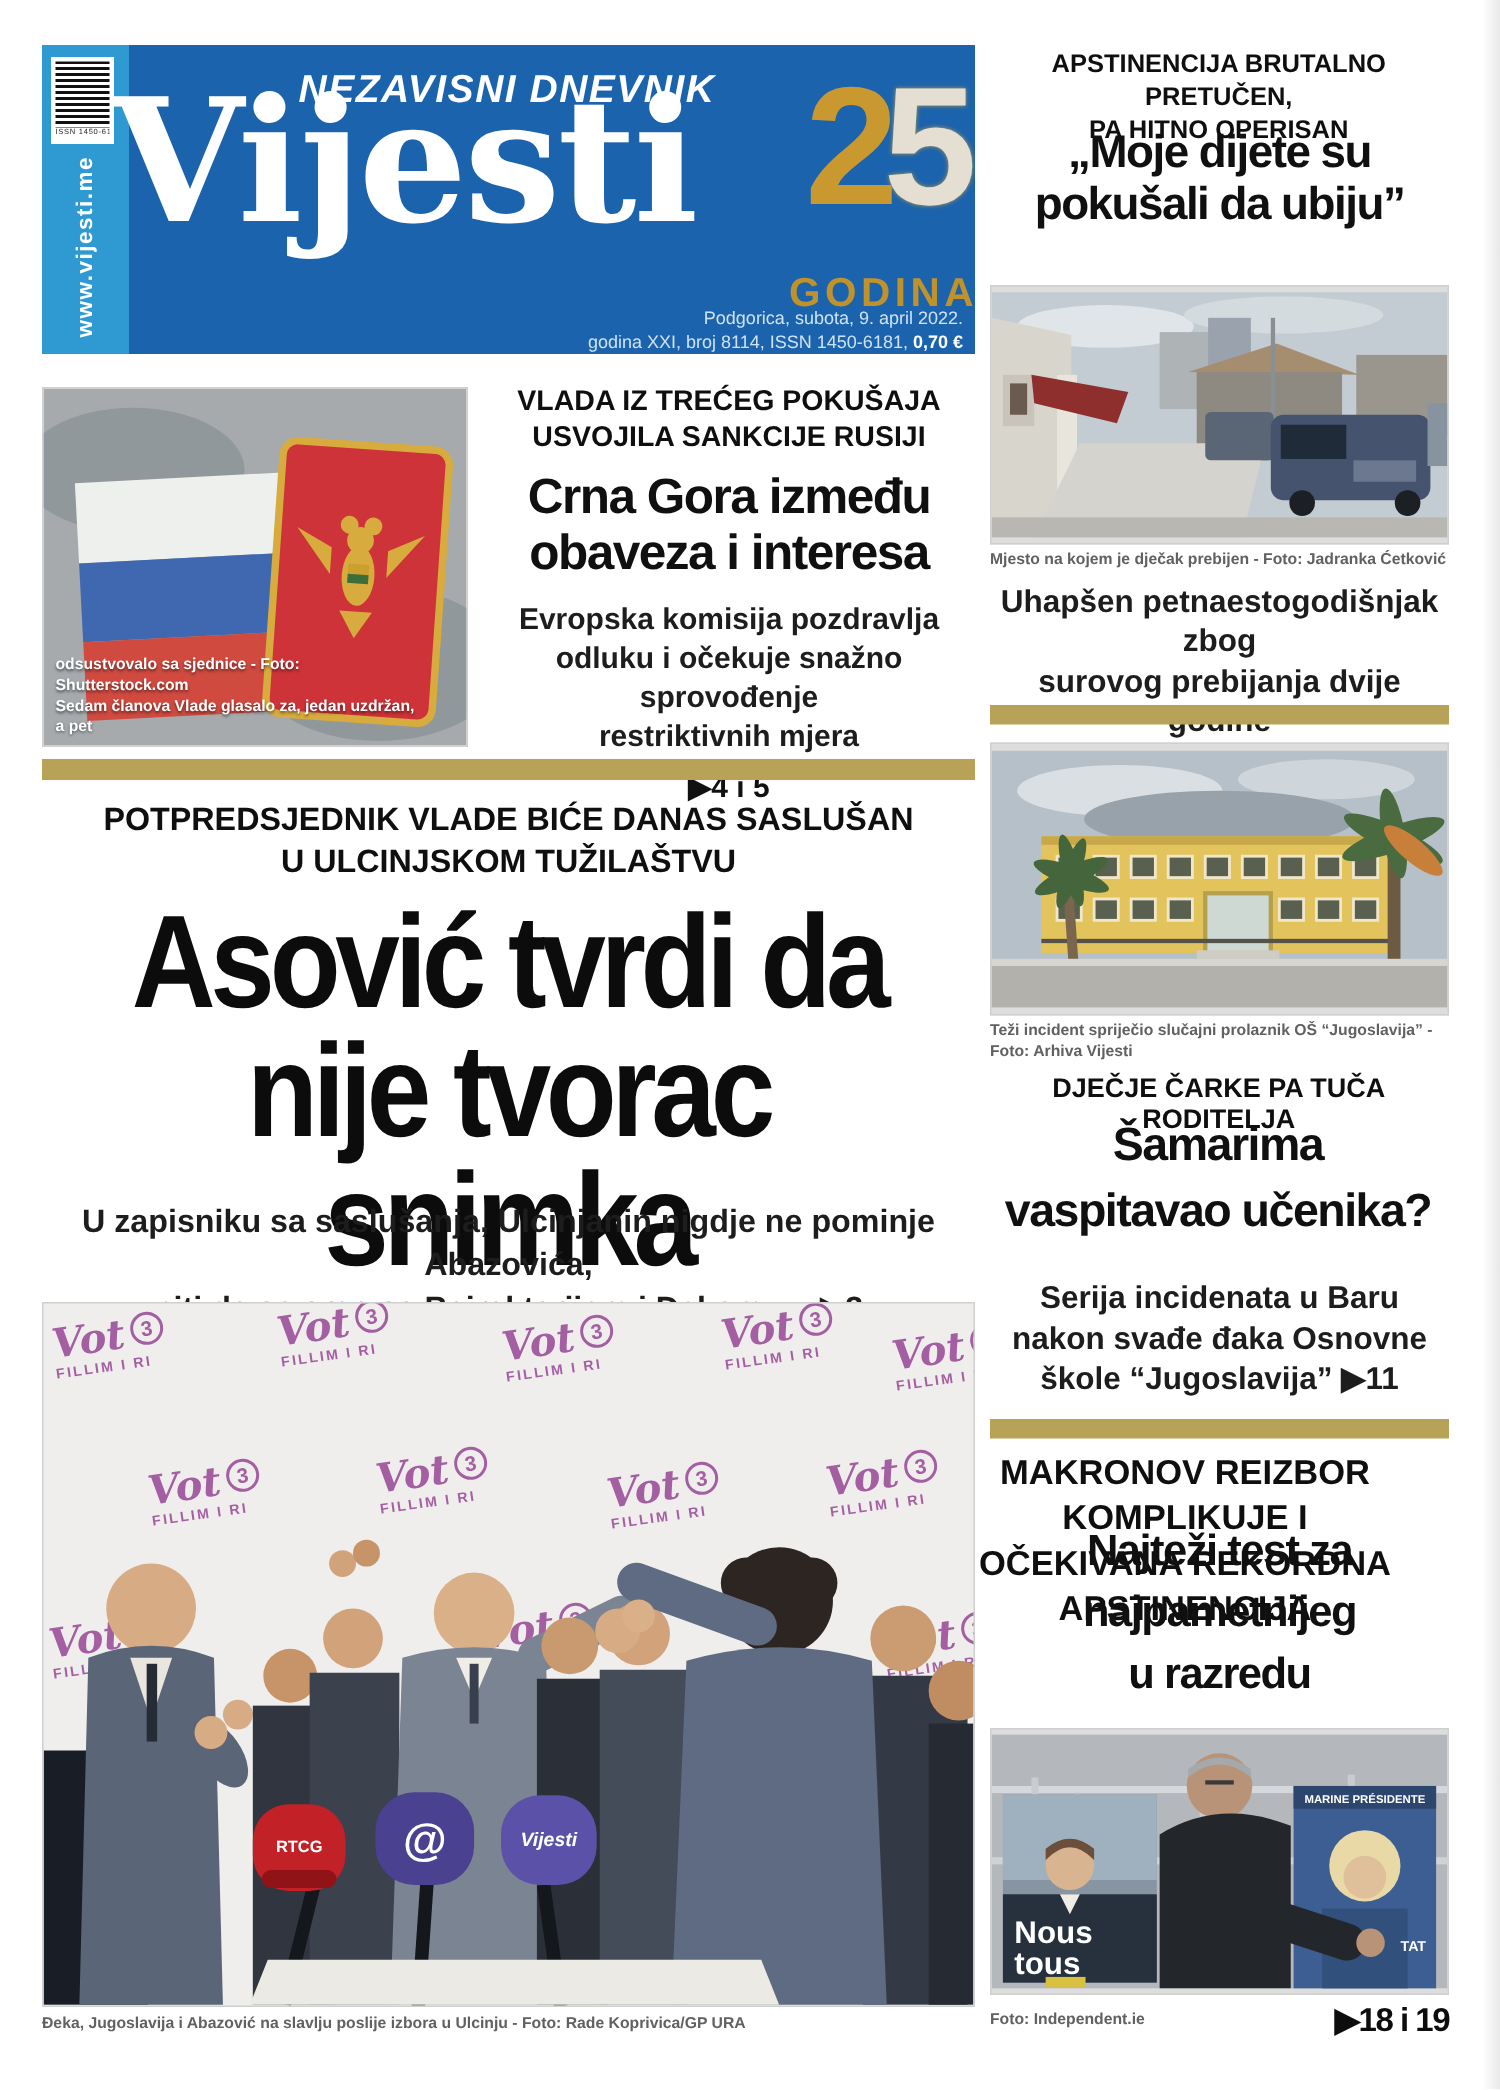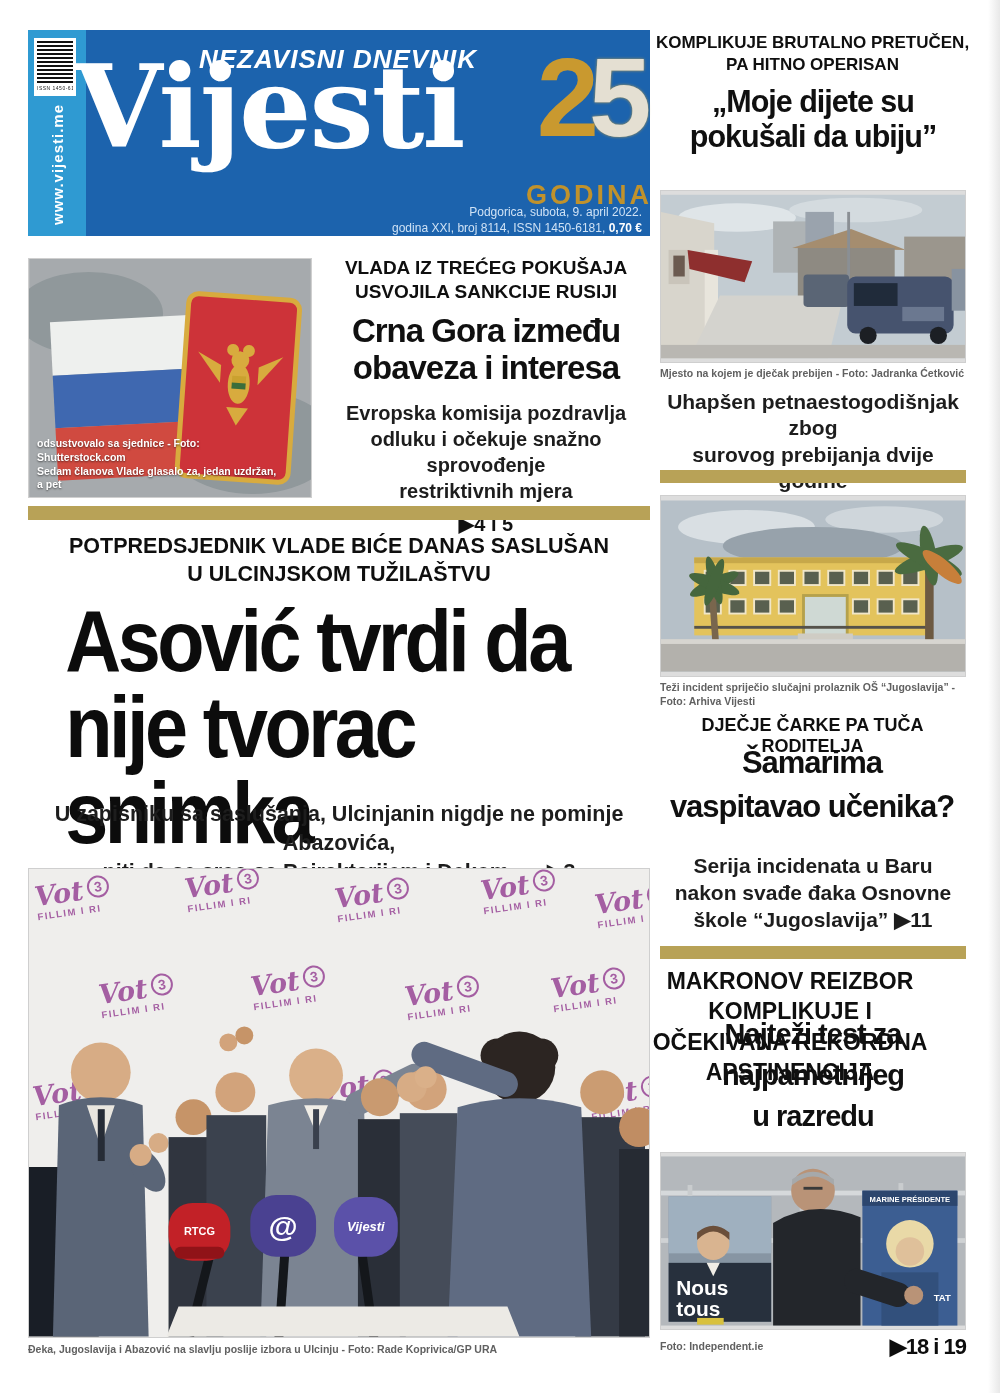--- a/index.html
+++ b/index.html
@@ -63,21 +63,21 @@
              text-shadow:0 1px 2px rgba(0,0,0,.55);}
   .t-sanc{position:absolute;left:322px;top:256px;width:328px;}
   .t-sanc .kicker{font-size:19px;line-height:1.28;}
   .t-sanc .headline{margin-top:8px;font-size:33px;line-height:1.12;}
   .t-sanc .subhead{margin-top:13px;font-size:20px;line-height:1.3;}
   .t-sanc .pageref{margin-top:8px;text-align:center;font-size:20px;font-weight:bold;}
   .gb-l{left:28px;top:506px;width:622px;height:14px;}
 
   
   .k-asovic{position:absolute;left:28px;top:532px;width:622px;font-size:21.5px;line-height:1.32;}
-  .h-asovic{position:absolute;left:28px;top:598px;width:622px;font-weight:bold;color:#0c0c0c;}
+  .h-asovic{position:absolute;left:28px;top:598px;width:622px;text-align:center;font-weight:bold;color:#0c0c0c;}
   .h-asovic div{font-size:88px;line-height:.98;letter-spacing:-4px;transform:scaleX(.88);transform-origin:50% 50%;}
   .s-asovic{position:absolute;left:28px;top:800px;width:622px;font-size:21.5px;line-height:1.35;}
   .s-asovic .pref{margin-left:38px;}
   .p-celebr{left:28px;top:868px;width:622px;height:470px;background:#efeeec;}
   .c-celebr{position:absolute;left:28px;top:1343px;width:622px;}
 
   
   .vot{position:absolute;width:120px;transform:rotate(-8deg);color:#9c4f9b;text-align:left;opacity:.9;}
   .vot .vw{font-family:"DejaVu Serif",serif;font-style:italic;font-weight:bold;font-size:27px;line-height:1;}
   .vot .vn{display:inline-block;font-size:14px;font-weight:bold;border:2px solid #9c4f9b;border-radius:50%;
@@ -103,21 +103,21 @@
     <div class="nameplate">Vijesti</div>
     <div class="anniv-num"><span class="n2">2</span><span class="n5">5</span></div>
     <div class="anniv-label">GODINA</div>
     <div class="dateline">
       <div>Podgorica, subota, 9. april 2022.</div>
       <div><span>godina XXI, broj 8114, ISSN 1450-6181,</span> <span class="price">0,70 €</span></div>
     </div>
   </div>
 
   <div class="kicker k-beating">
-    <div>KOMPLIKUJE BRUTALNO PRETUČEN,</div>
+    <div>APSTINENCIJA BRUTALNO PRETUČEN,</div>
     <div>PA HITNO OPERISAN</div>
   </div>
   <div class="headline h-beating">
     <div>„Moje dijete su</div>
     <div>pokušali da ubiju”</div>
   </div>
   <div class="photo p-beating">
     <svg width="304" height="171" viewBox="0 0 320 172">
       <rect width="320" height="172" fill="#c3ccd2"></rect>
       <ellipse cx="80" cy="24" rx="62" ry="15" fill="#dfe5e8"></ellipse>

